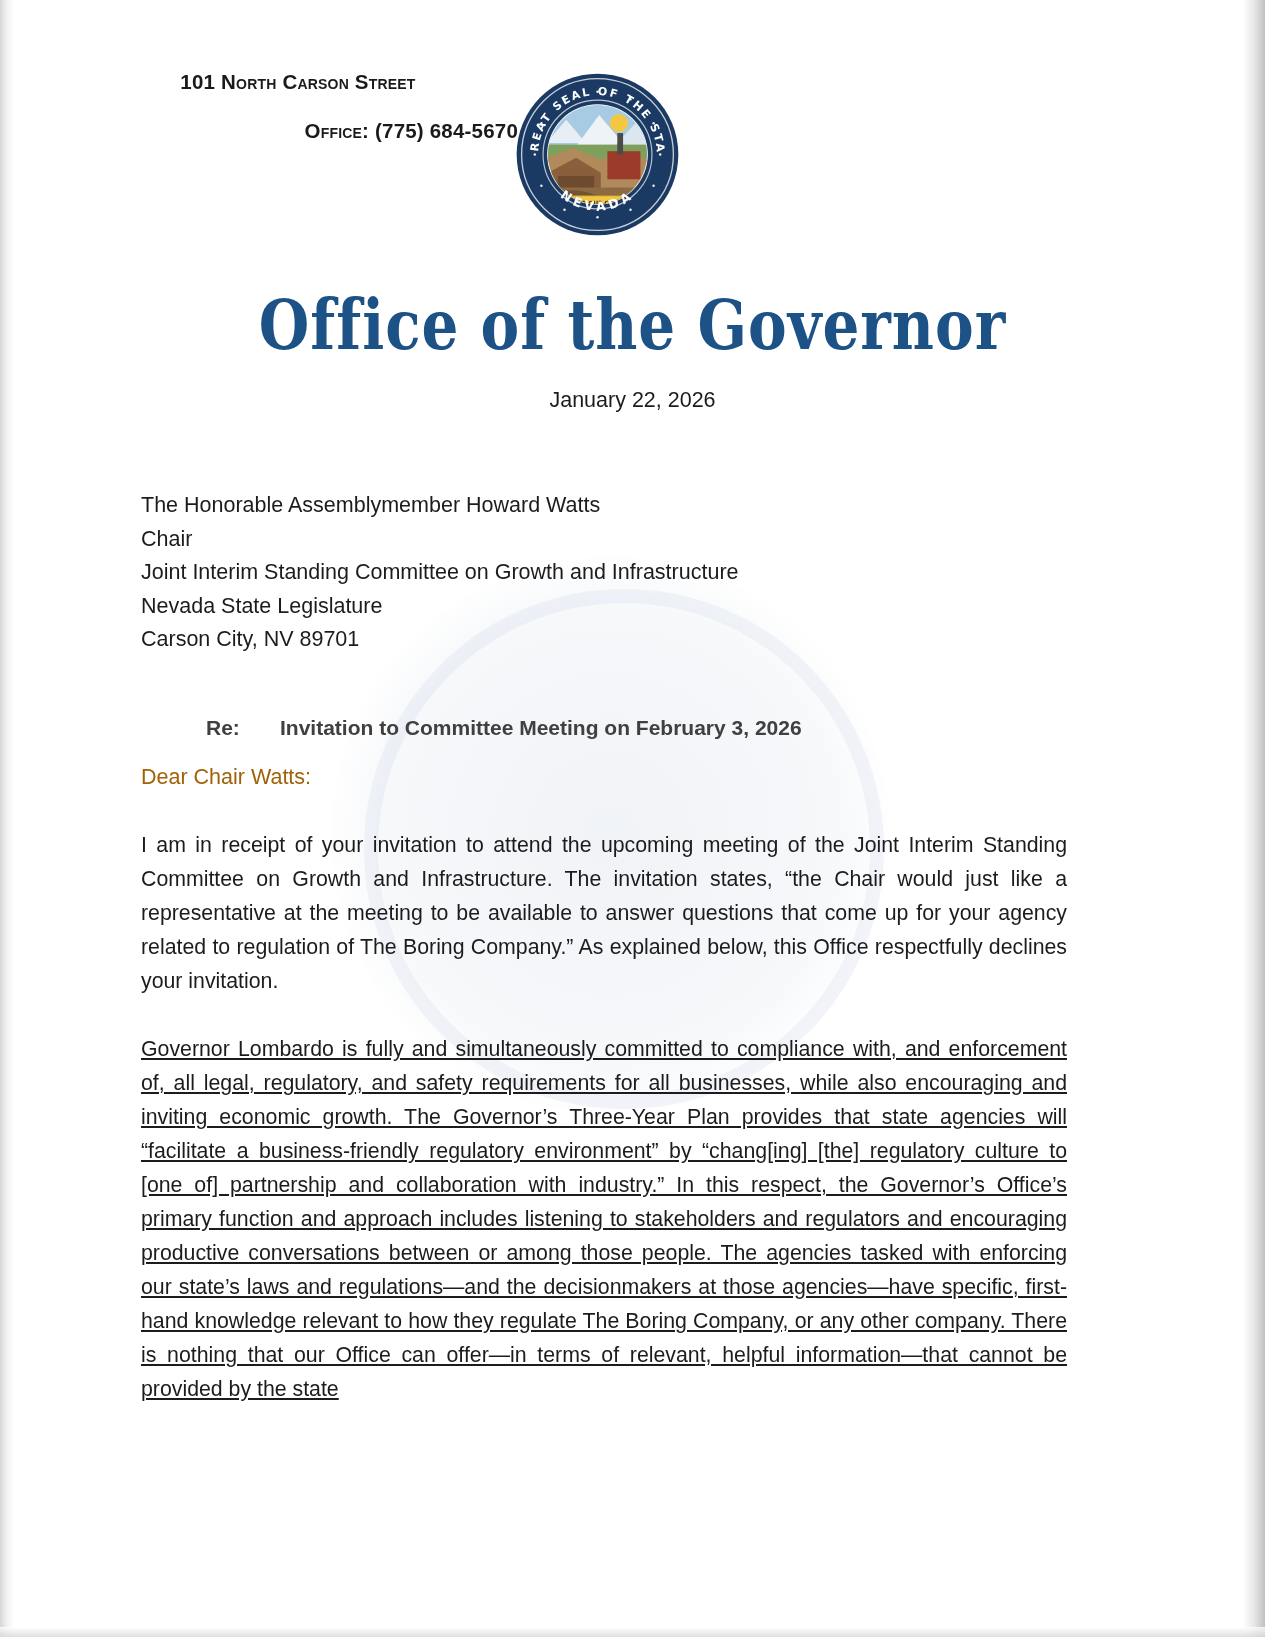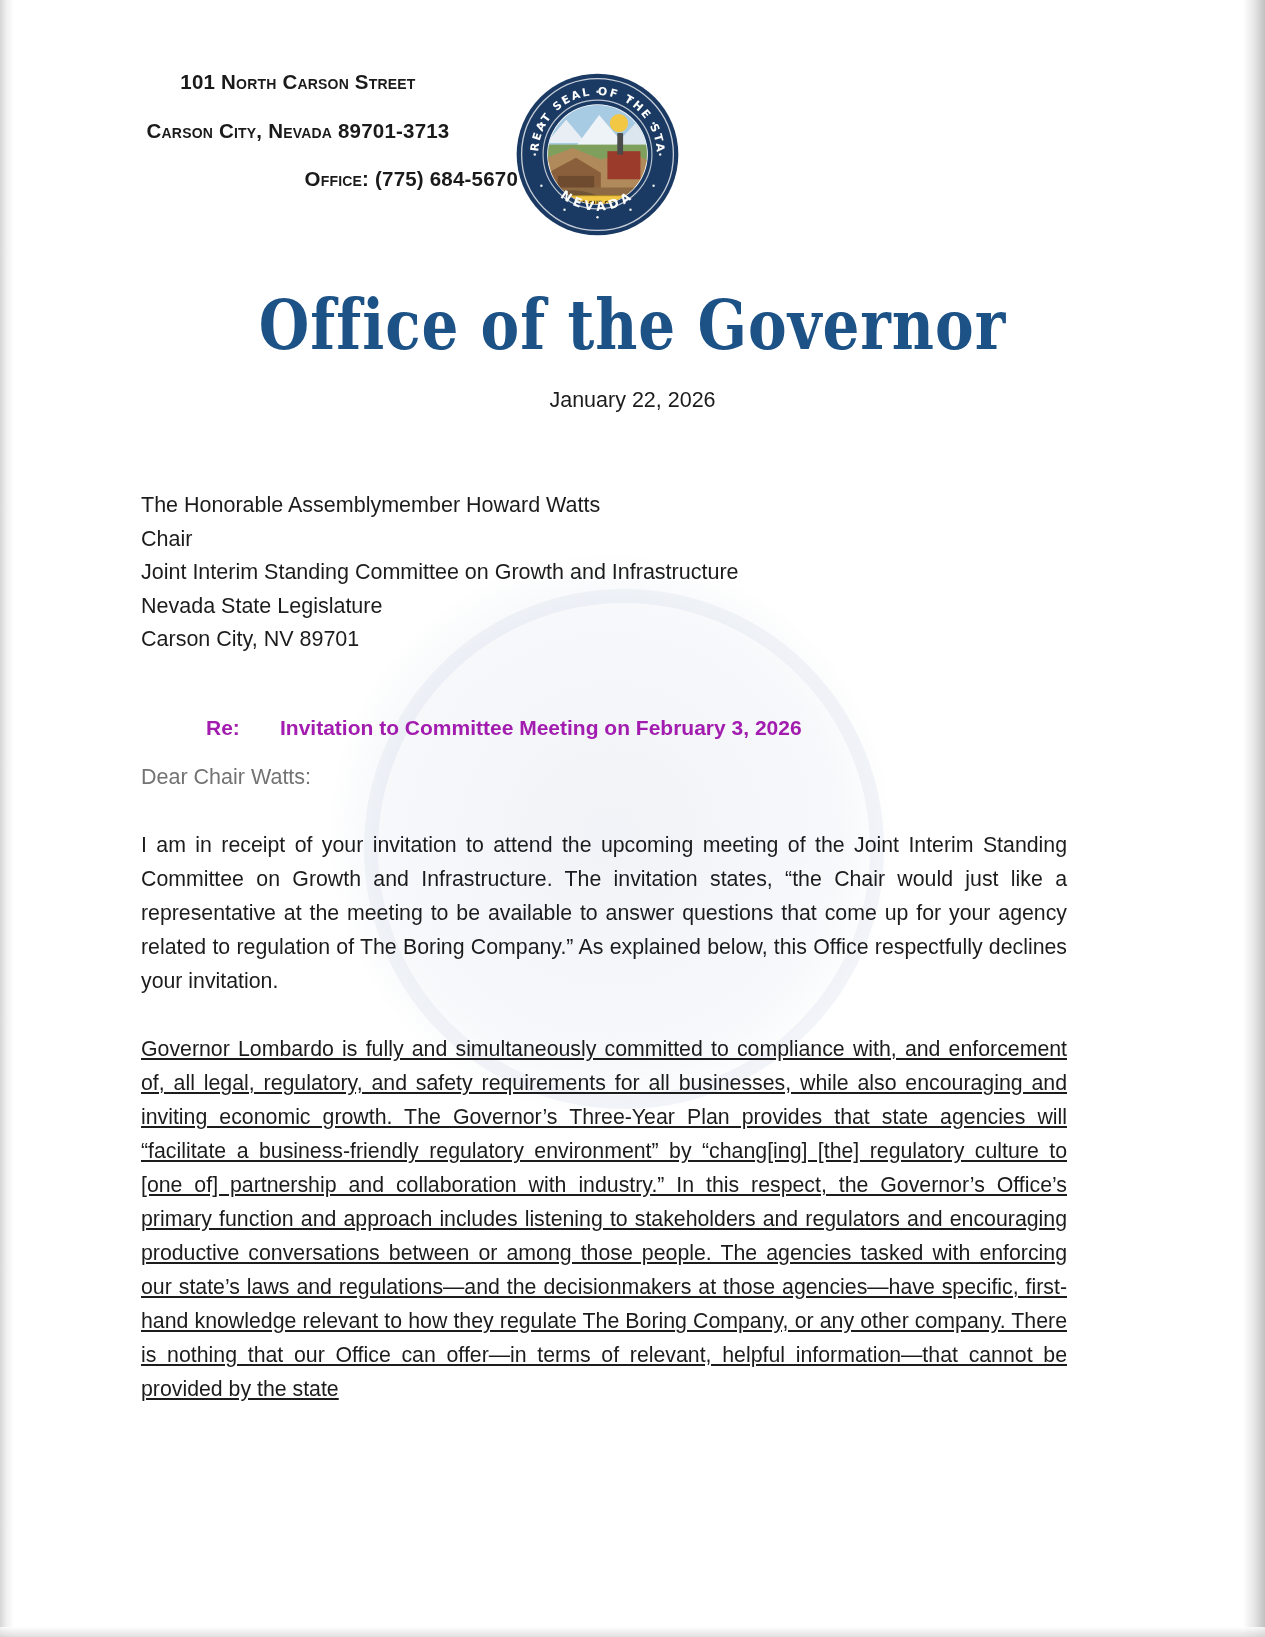--- a/index.html
+++ b/index.html
@@ -116,28 +116,28 @@
     font-size: 21.5px;
     line-height: 33.5px;
     color: #1c1c1c;
     white-space: nowrap;
   }
   .re-line {
     position: absolute;
     left: 206px; top: 716px;
     font-size: 21px;
     font-weight: 700;
-    color: #a21caf;
+    color: #404040;
   }
   .re-line .re-label { display: inline-block; width: 74px; }
   .salutation {
     position: absolute;
     left: 141px; top: 765px;
     font-size: 21.5px;
-    color: #737373;
+    color: #a16207;
   }
   .body {
     position: absolute;
     left: 141px; top: 828px;
     width: 926px;
     font-size: 21.3px;
     line-height: 34px;
     text-align: justify;
     text-justify: inter-word;
     color: #1c1c1c;
@@ -153,21 +153,20 @@
   <div class="scan-edge-left"></div>
   <div class="scan-edge-right"></div>
   <div class="scan-edge-bottom"></div>
 
   <div class="watermark"></div>
 
   <div class="letterhead">
 
     <div class="addr-block addr-left">
       <div class="line">101 North Carson Street</div>
-      <div class="line">Carson City, Nevada 89701-3713</div>
       <div class="line">Office: (775) 684-5670</div>
     </div>
 
     <div class="seal">
       <svg viewBox="0 0 200 200" xmlns="http://www.w3.org/2000/svg">
         <defs>
           <path id="arcTop" d="M 28,100 A 72,72 0 0 1 172,100" fill="none"></path>
           <path id="arcBot" d="M 32,100 A 68,68 0 0 0 168,100" fill="none"></path>
           <clipPath id="innerClip">
               <circle cx="100" cy="100" r="60"></circle>

